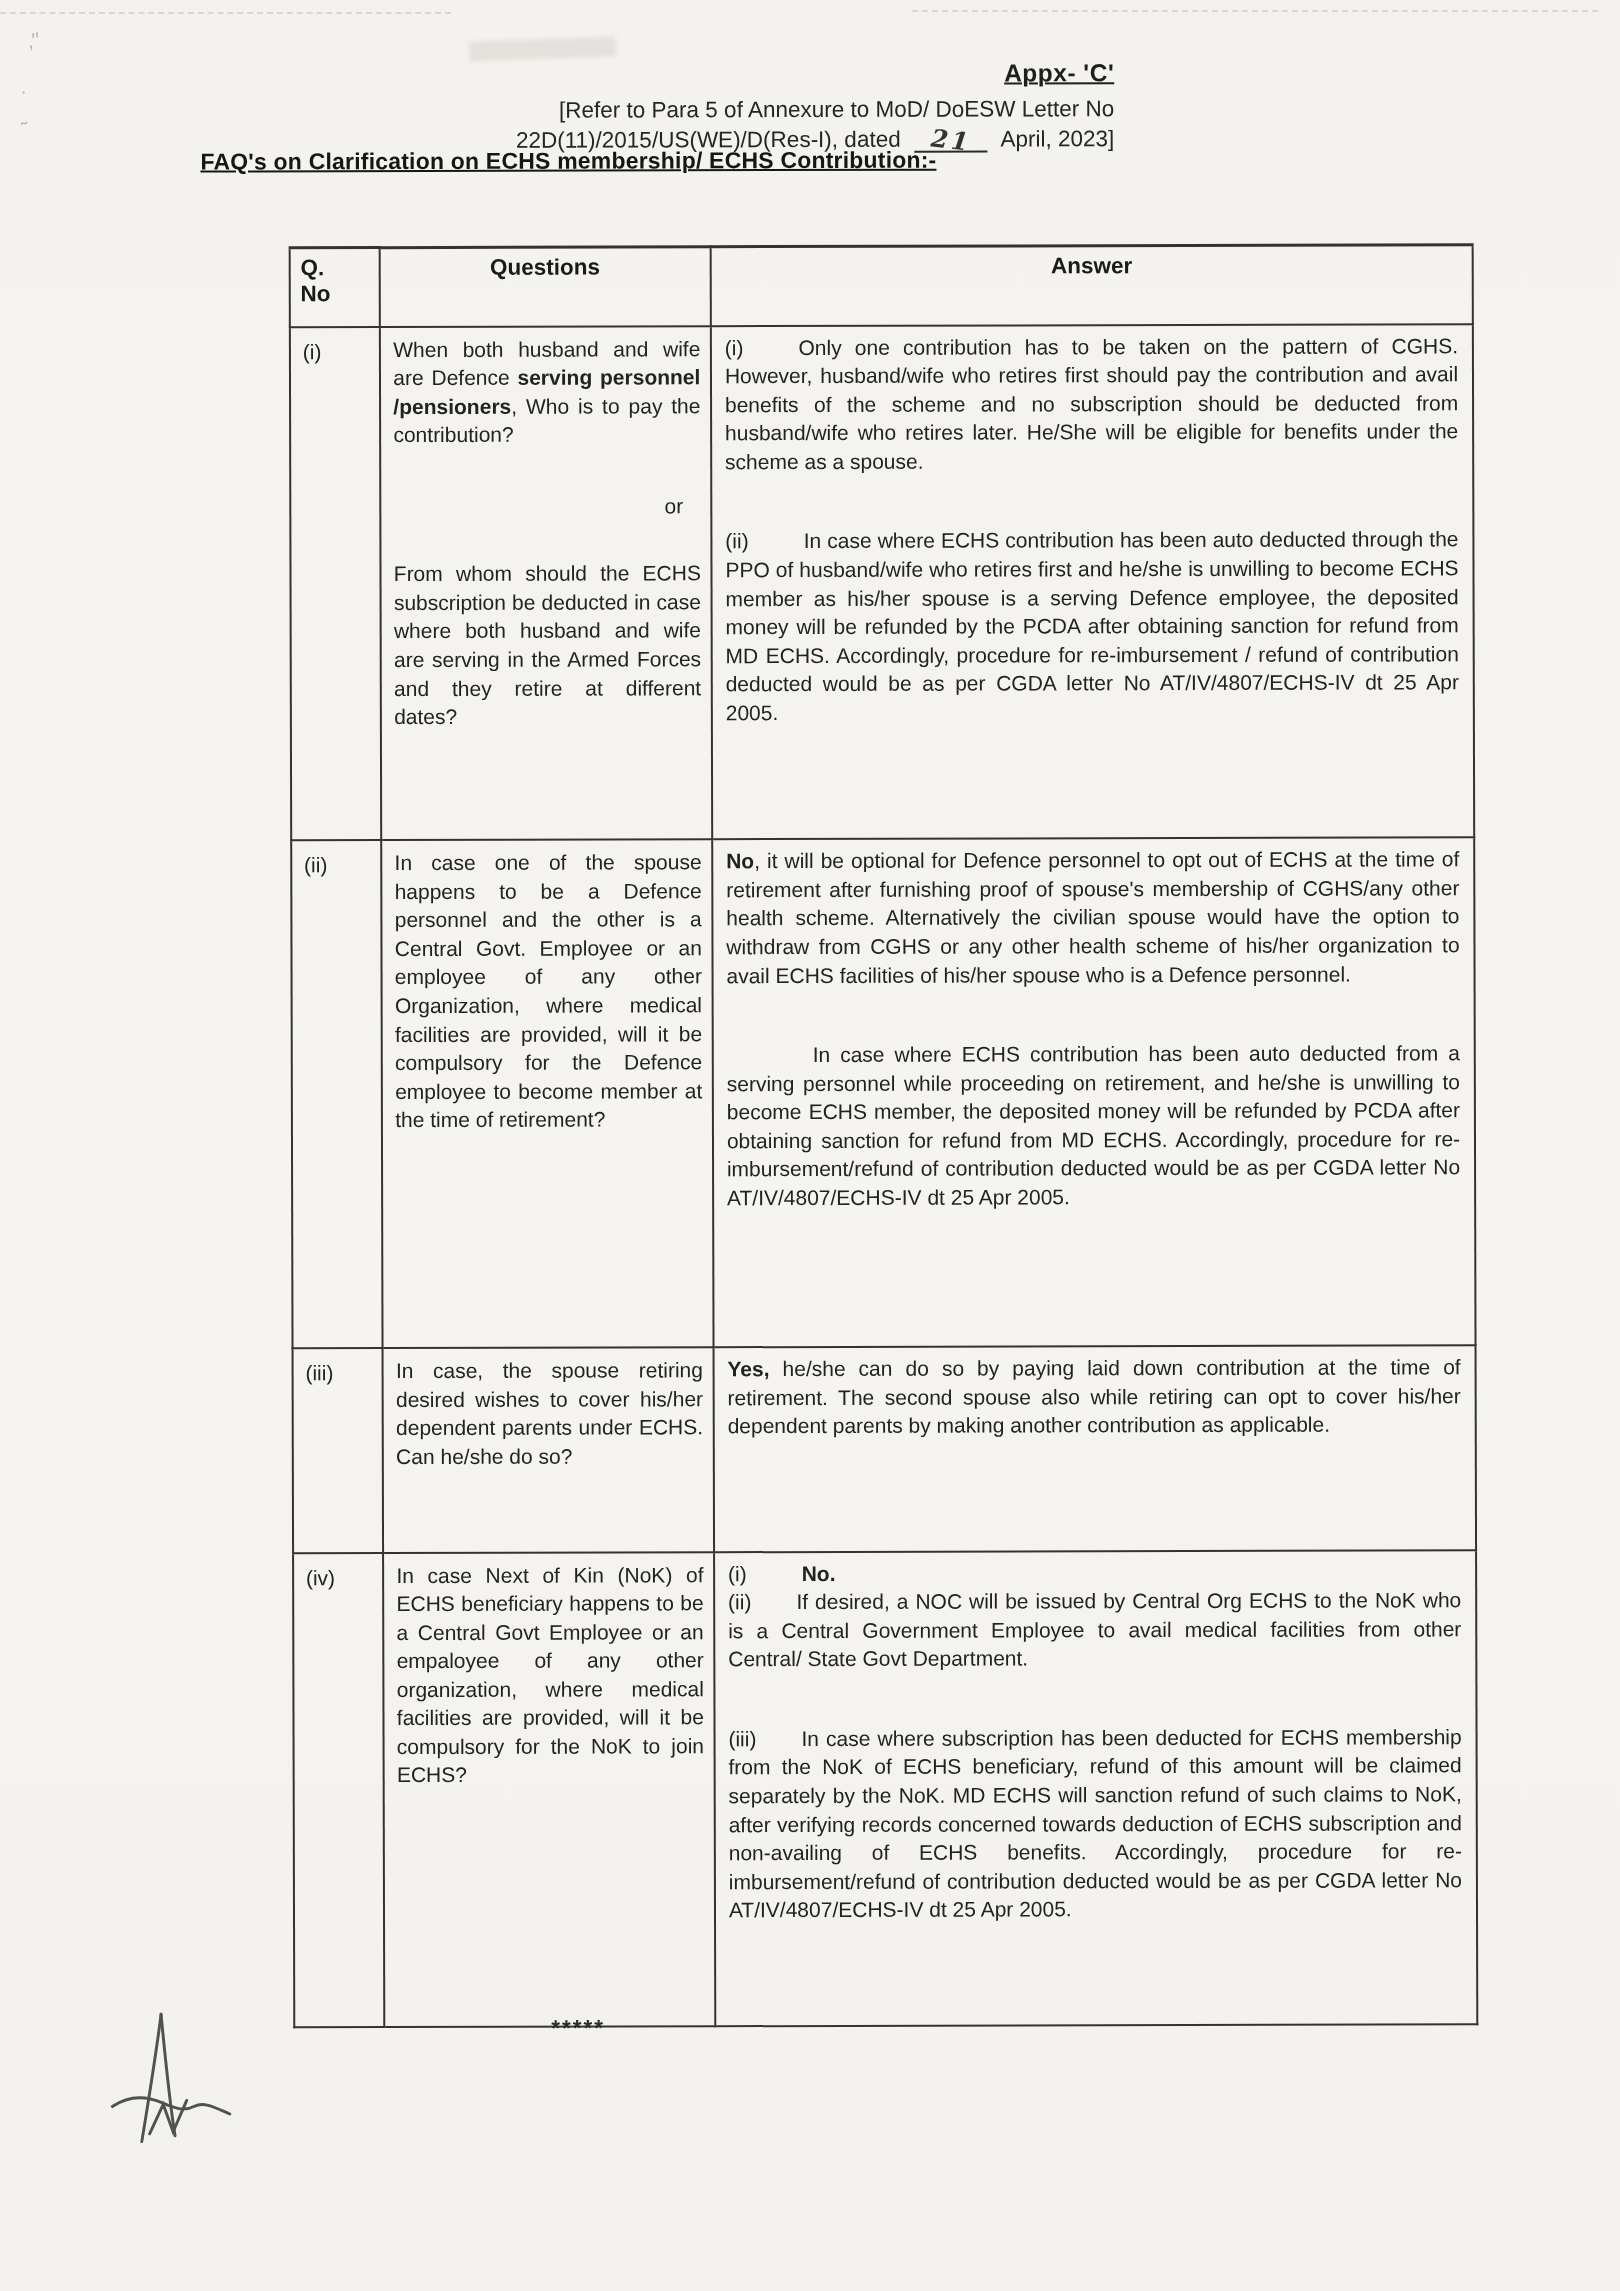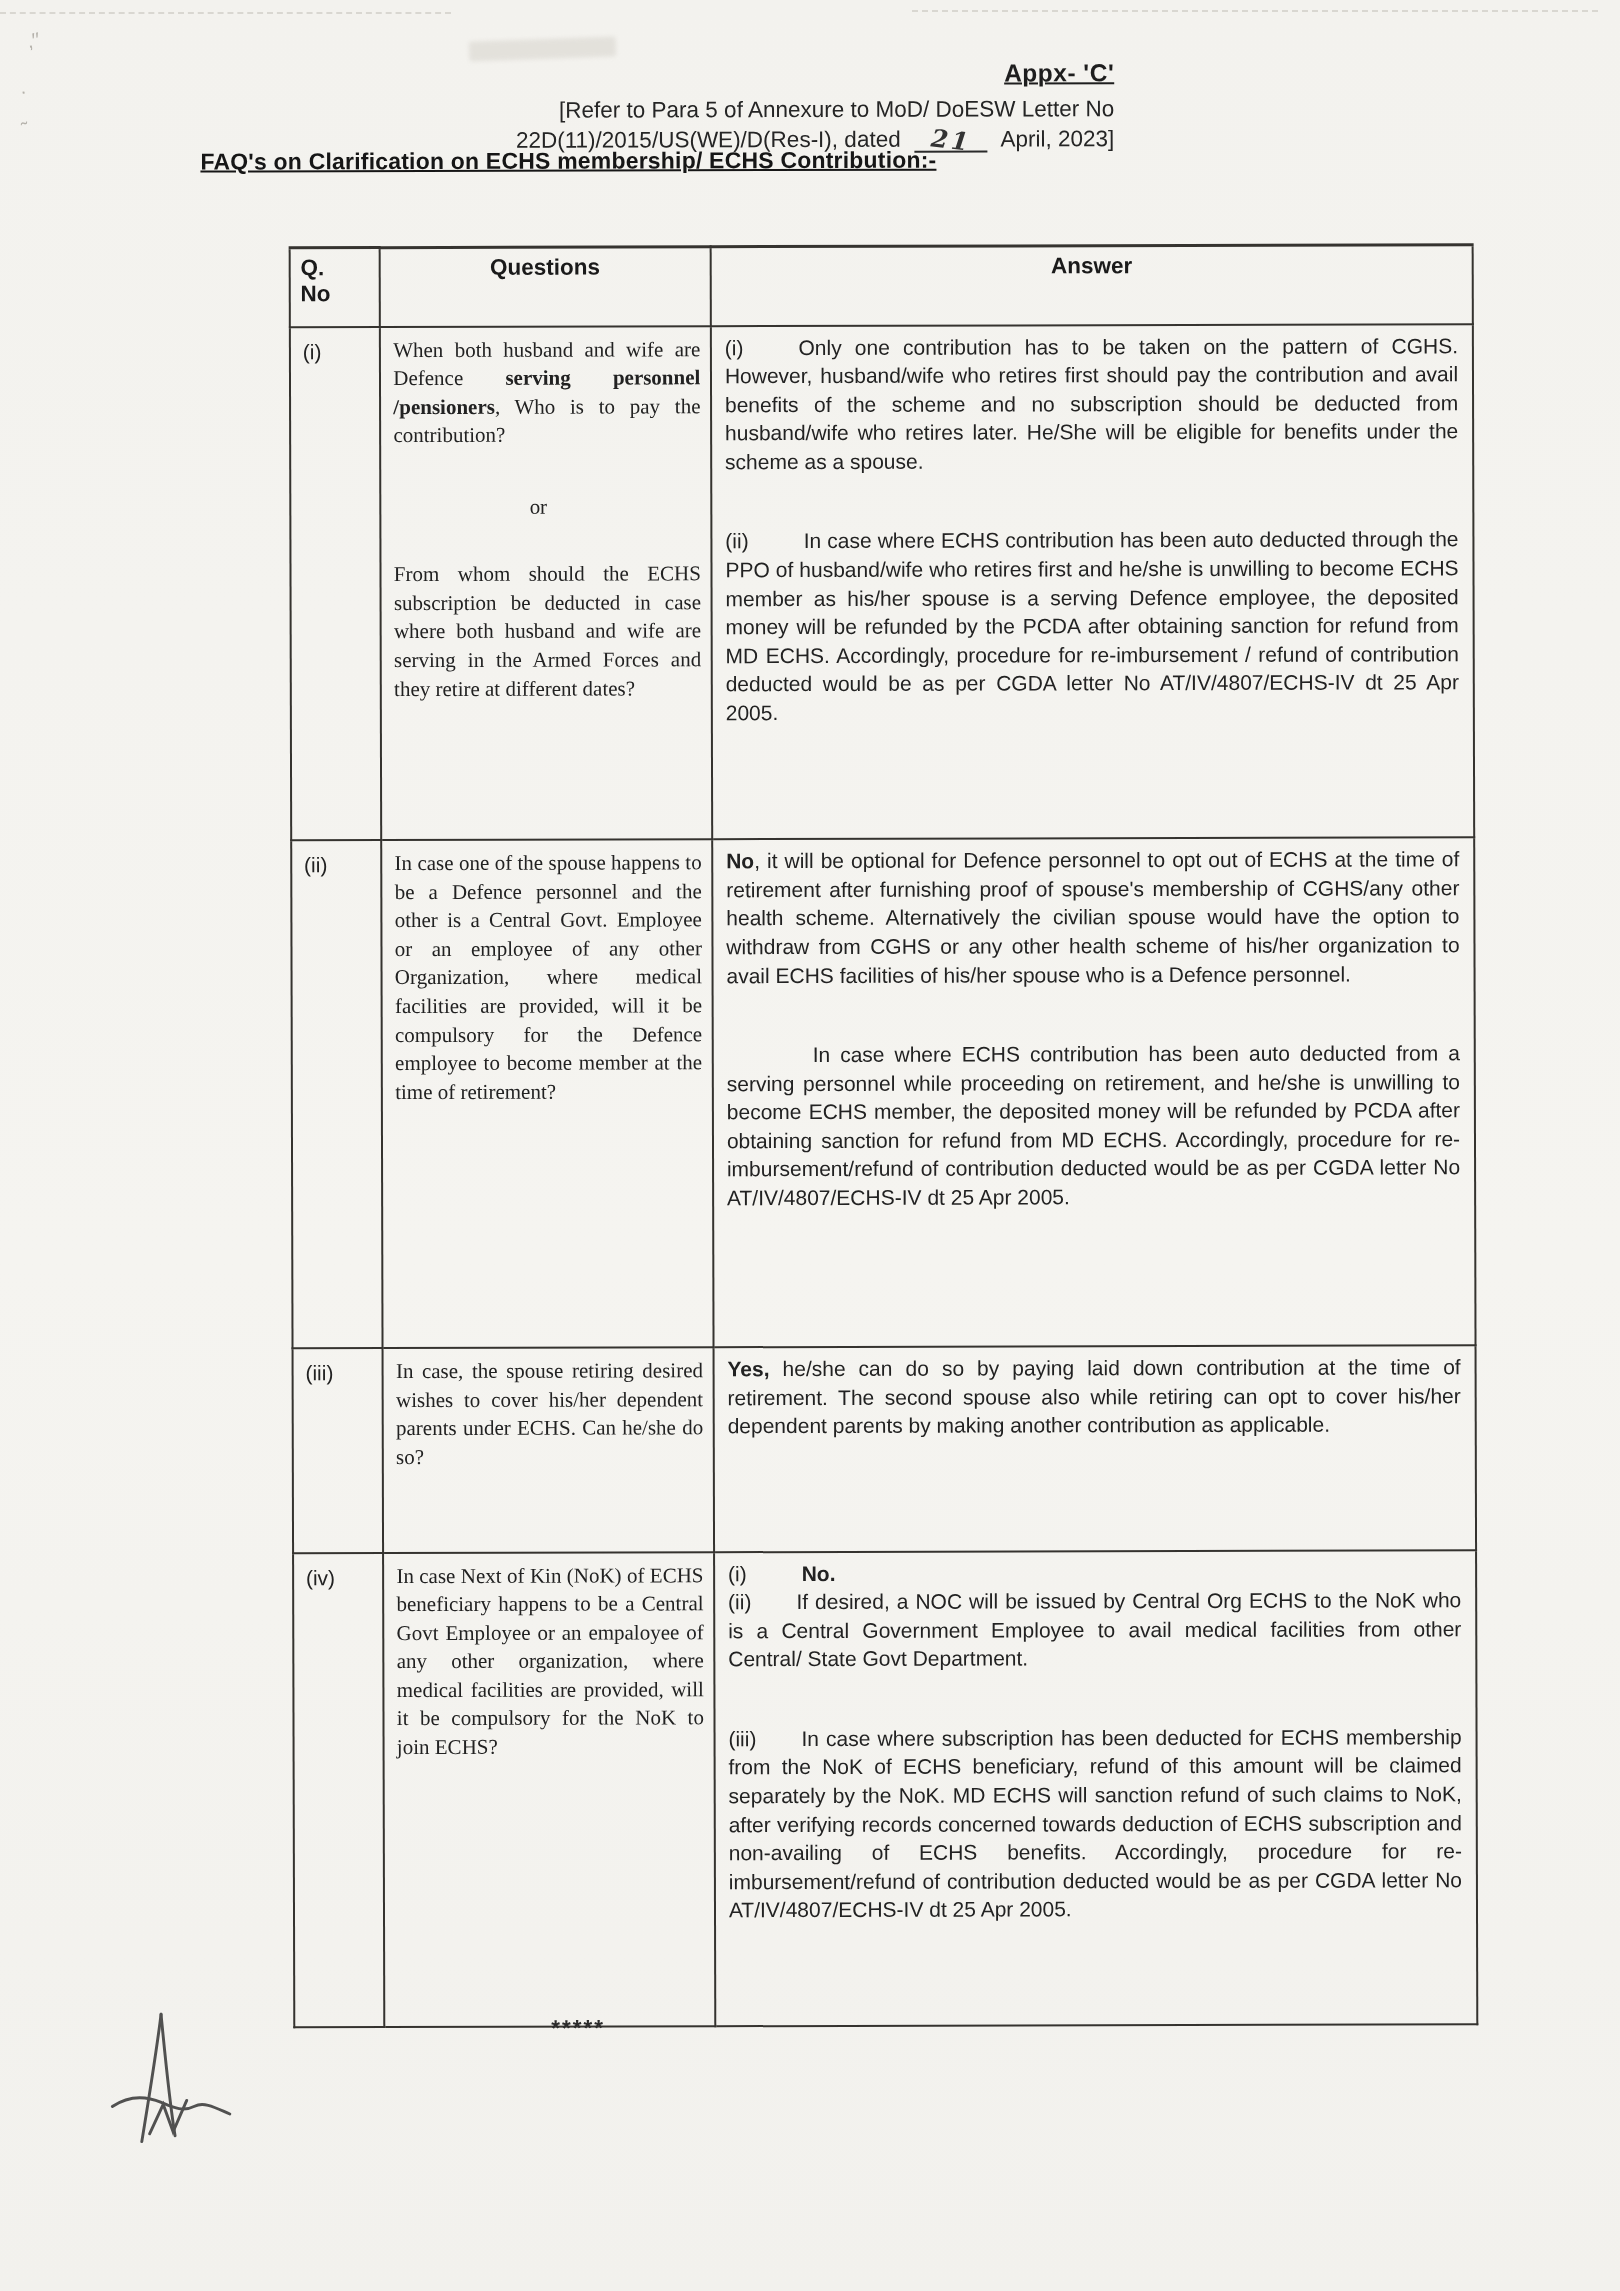--- a/index.html
+++ b/index.html
@@ -72,25 +72,25 @@
     font-size: 22.5px; font-weight: bold; color:#1a1a1a;
     padding: 5.9px 7.8px;
   }
   .th-qno { width: 70px; text-align: left; white-space: pre-line; padding-left: 9.8px; }
   .th-q   { width: 314px; text-align: center; }
   .th-a   { width: 744px; text-align: center; }
   th { height: 65px; }
 
   td { font-size: 21px; line-height: 1.36; color:#222; }
   td.qno { text-align: left; padding: 9.8px 3.9px 5.9px 11.8px; font-size: 21px; }
-  td.question { text-align: justify; padding: 7.8px 9.8px 7.8px 12.7px; font-family: Liberation Serif, serif; }
+  td.question { text-align: justify; padding: 7.8px 9.8px 7.8px 12.7px; }
   td.answer   { text-align: justify; padding: 6.9px 13.7px 7.8px 12.7px; }
 
   td p { margin: 0; }
-  .q-or { text-align: center; margin: 43px 17.6px 39px 0; }
+  .q-or { text-align: right; margin: 43px 17.6px 39px 0; }
   .mt-lg { margin-top: 51px; }
   .indent { text-indent: 86px; }
   .lbl { display:inline-block; }
   .gap-sm { display:inline-block; width: 45px; }
   .gap-md { display:inline-block; width: 55px; }
   b, .bold { font-weight: bold; }
 
   .row-i   td { height: 496px; }
   .row-ii  td { height: 490px; }
   .row-iii td { height: 187px; }

